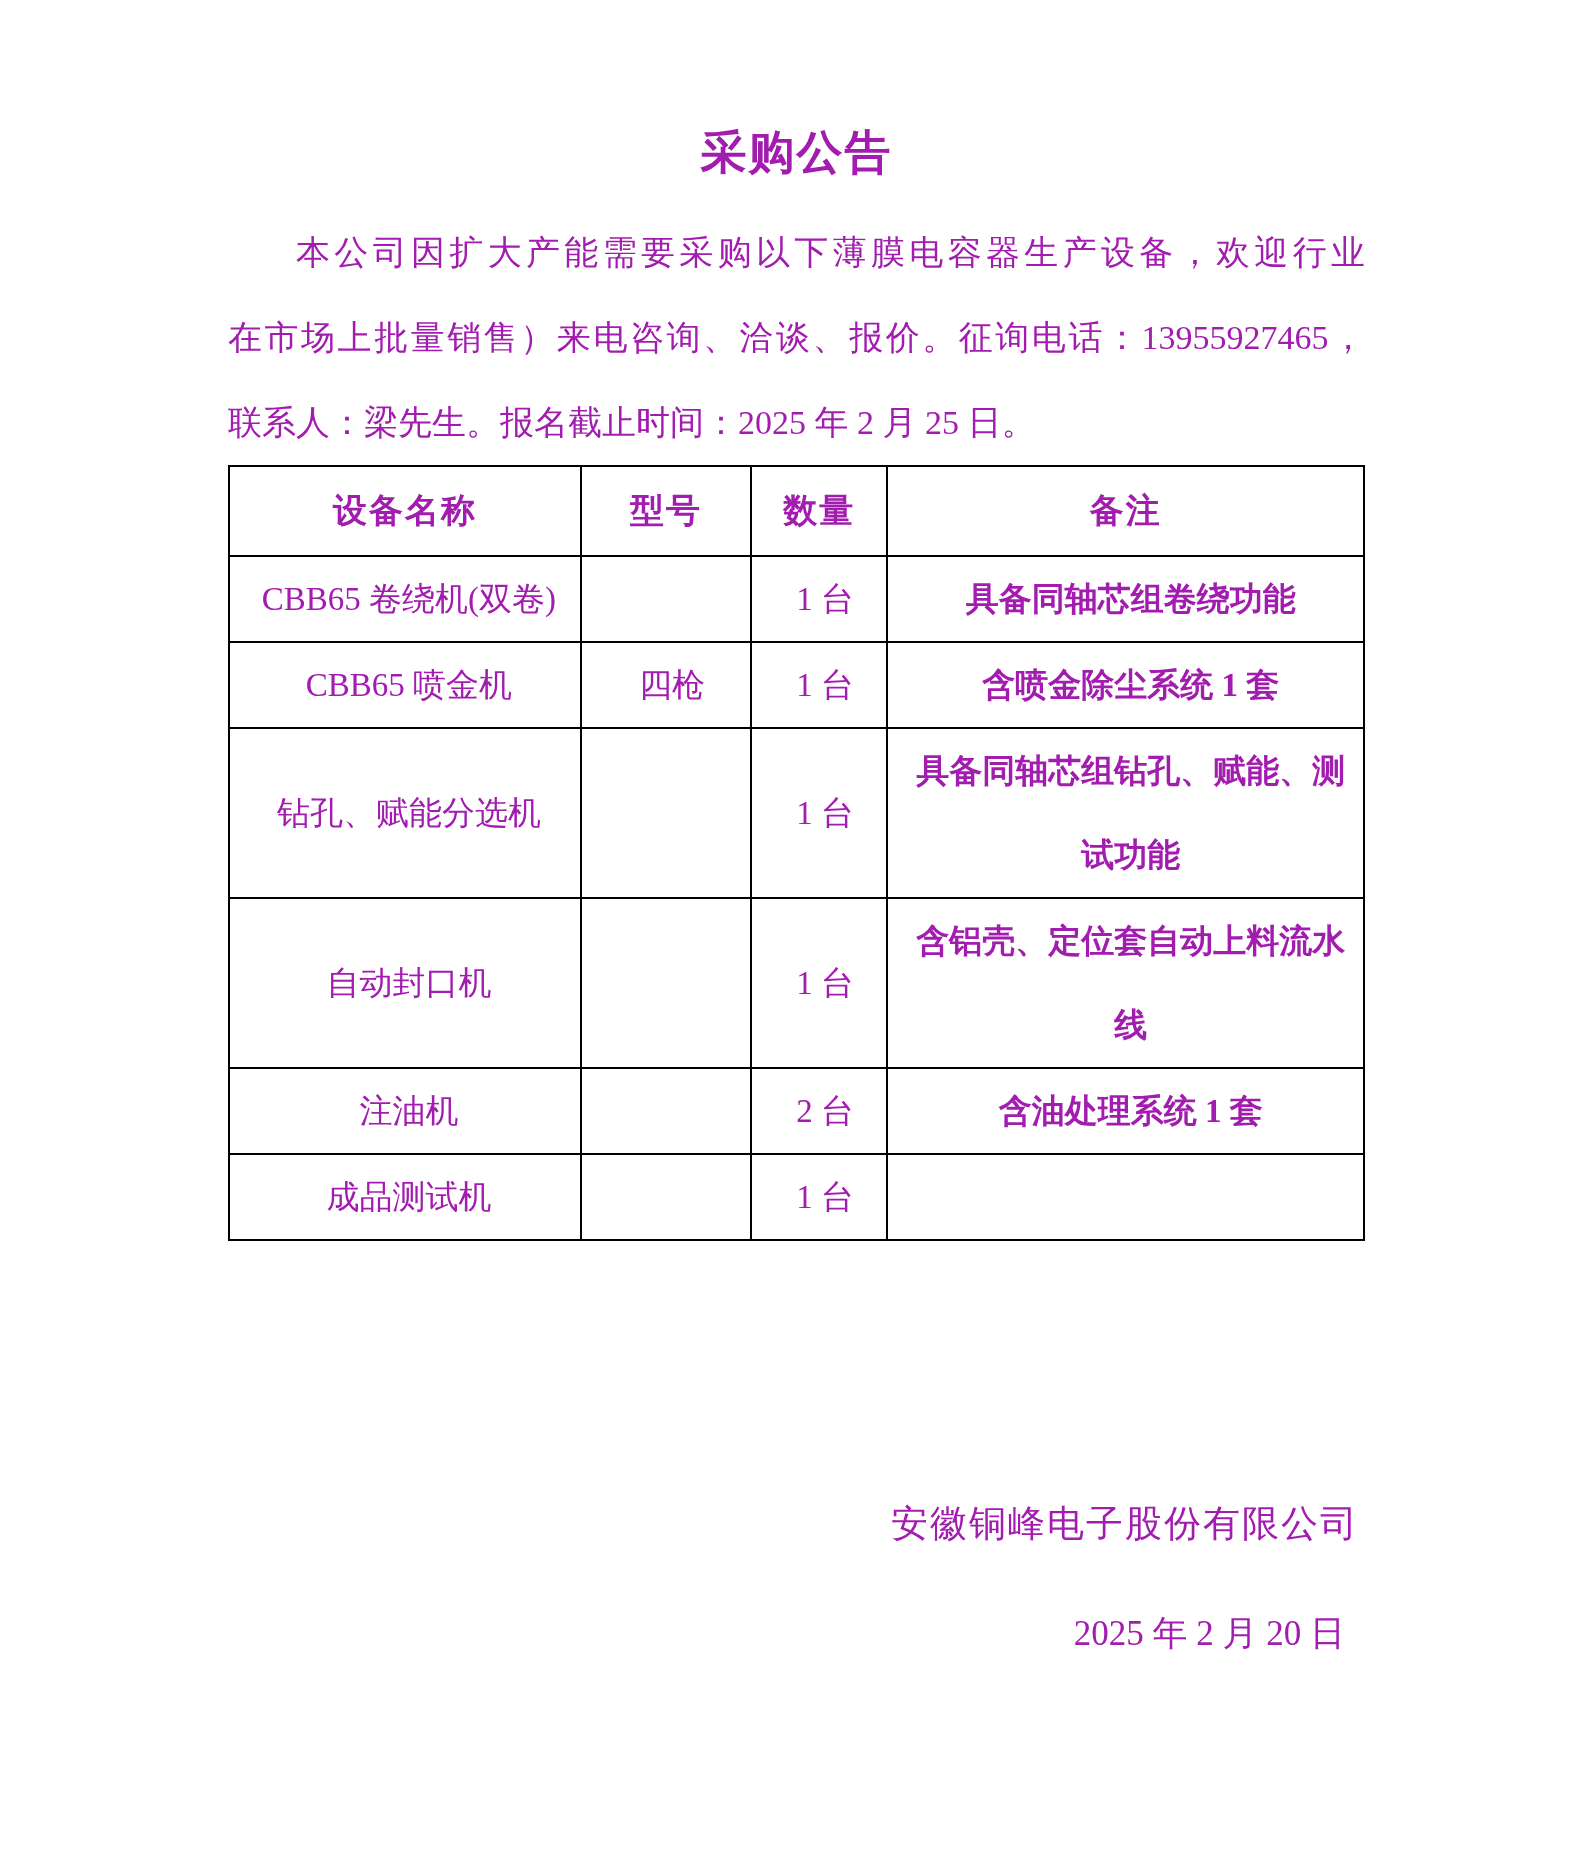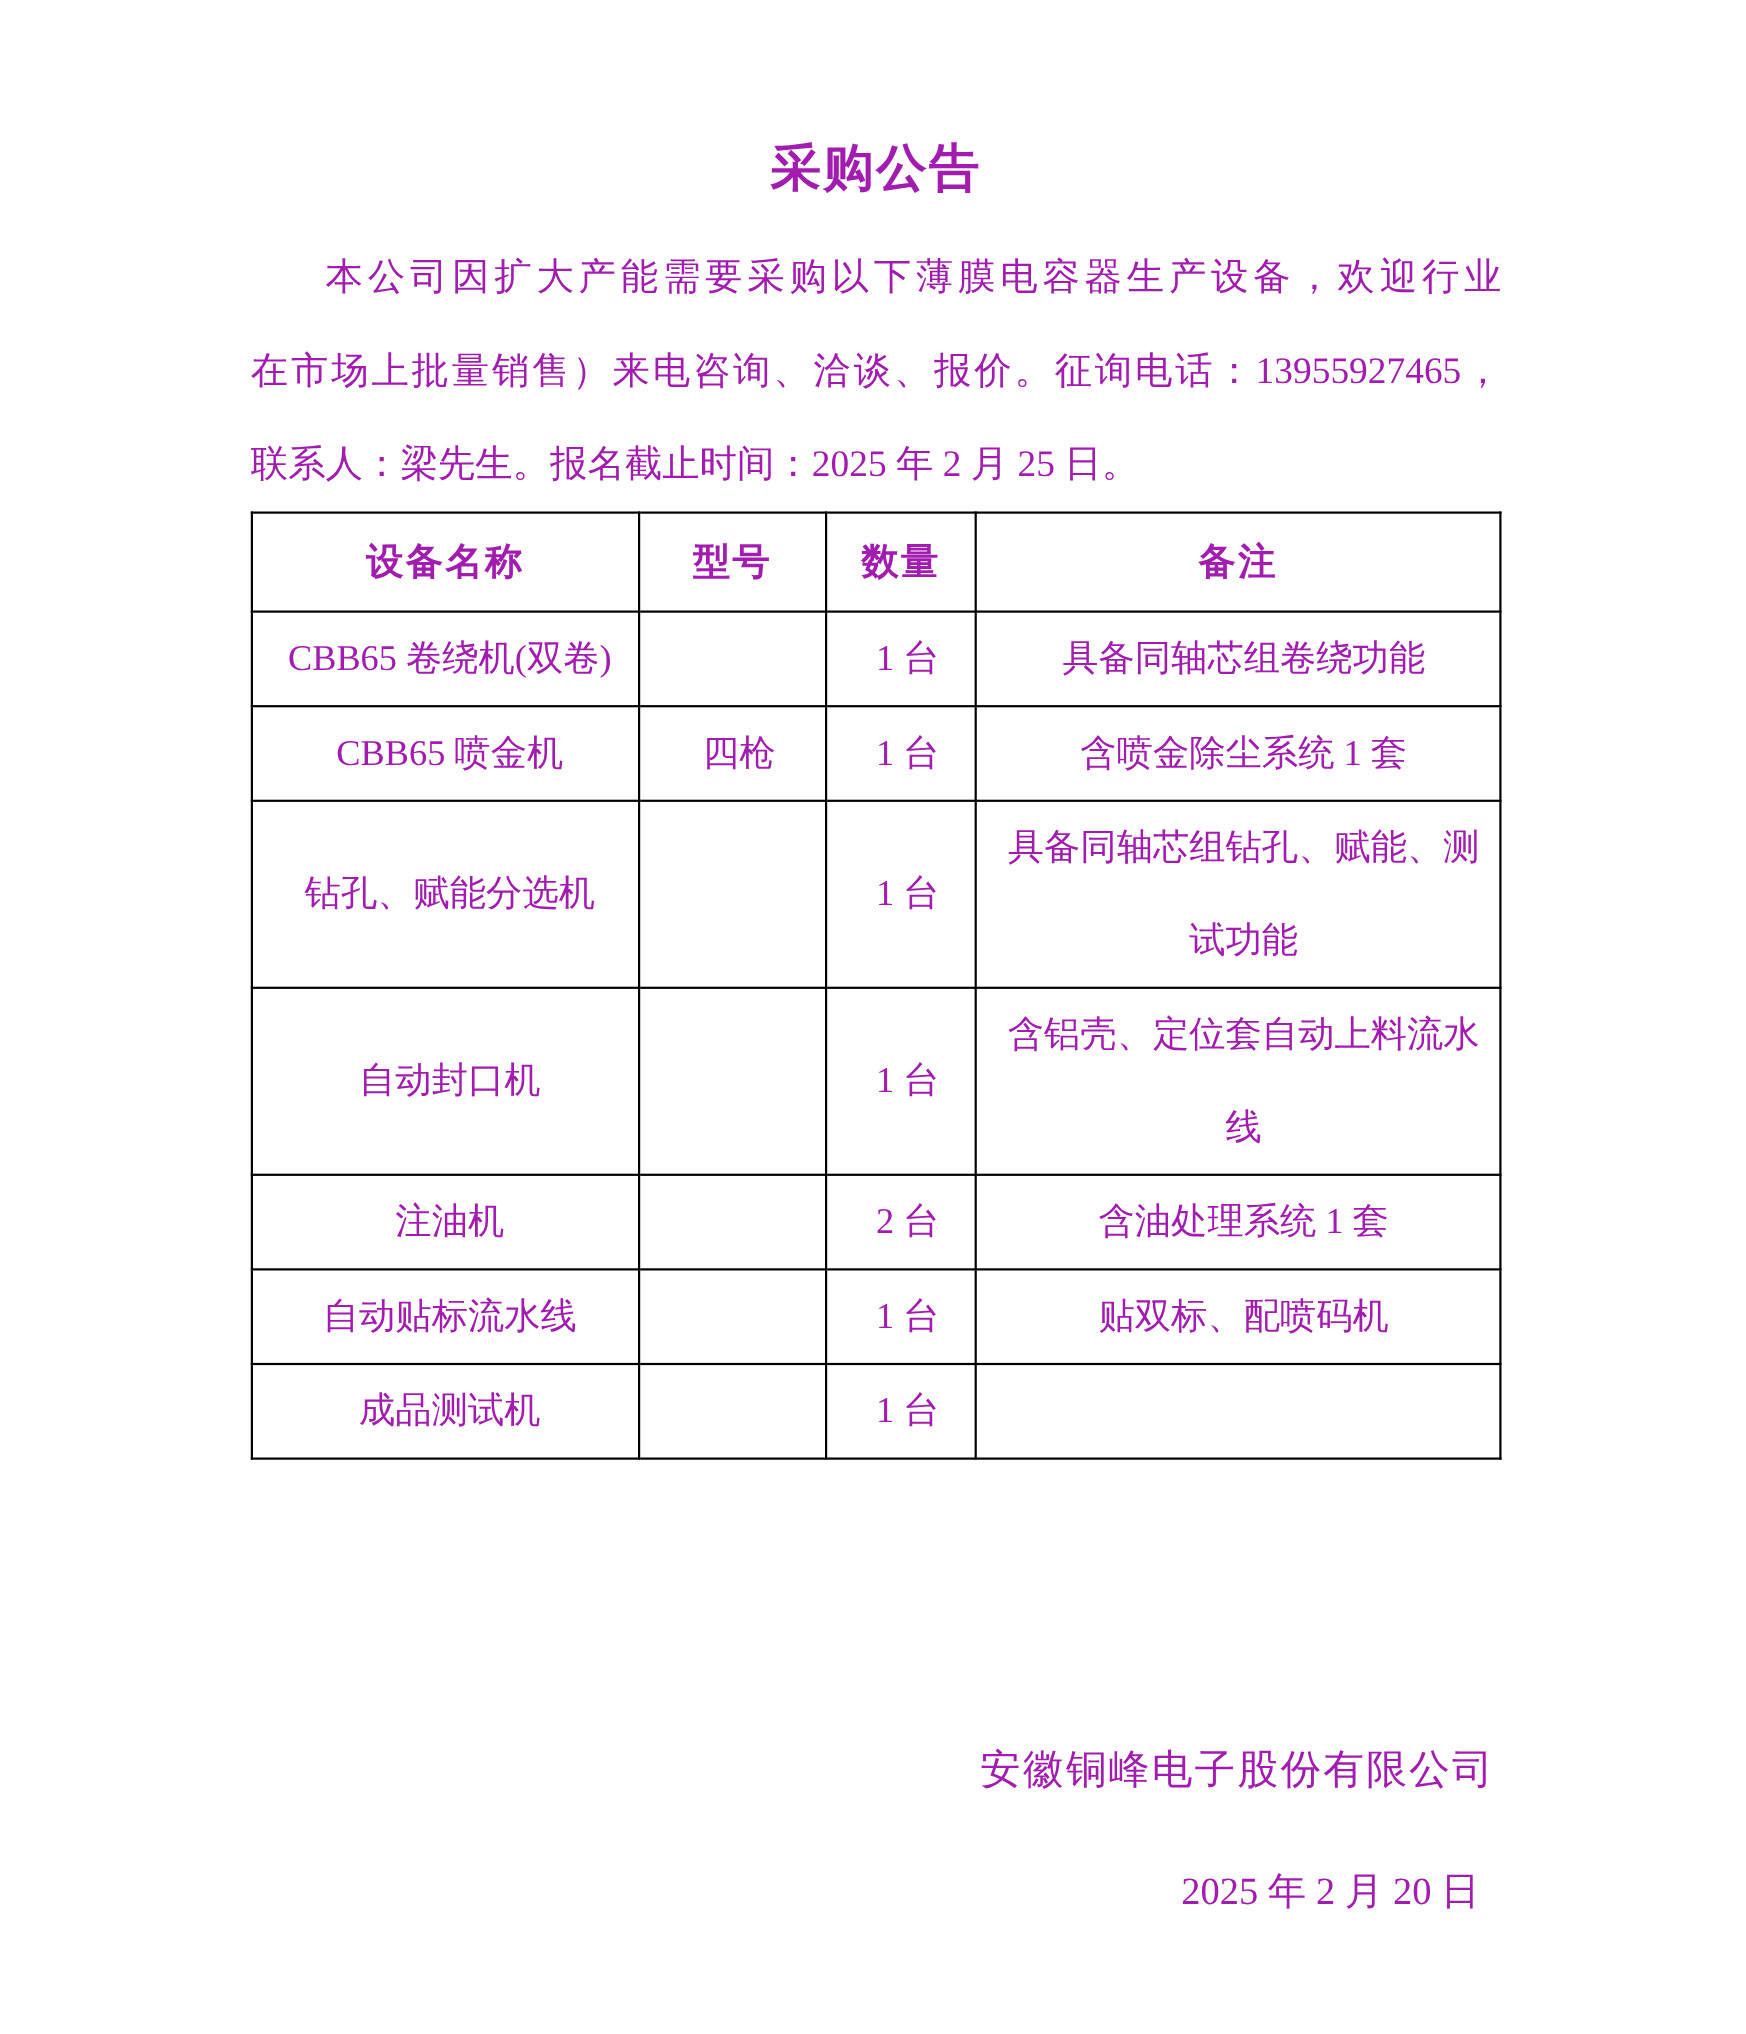--- a/index.html
+++ b/index.html
@@ -78,20 +78,21 @@
     height: 86px;
   }
   .equip-table td.c-model,
   .equip-table td.c-qty {
     padding-left: 20px;
     margin-top: 21px;
   }
   .equip-table td.c-remark {
     padding-left: 22px;
     padding-right: 12px;
+    font-weight: bold;
   }
   .signature {
     margin-top: 252px;
     text-align: right;
     font-size: 37px;
     line-height: 62px;
     padding-right: 6px;
     letter-spacing: 2px;
   }
   .doc-date {
@@ -155,26 +156,20 @@
         <td class="c-qty">1 台</td>
         <td class="c-remark">含铝壳、定位套自动上料流水线</td>
       </tr>
       <tr>
         <td class="c-name">注油机</td>
         <td class="c-model"></td>
         <td class="c-qty">2 台</td>
         <td class="c-remark">含油处理系统 1 套</td>
       </tr>
       <tr>
-        <td class="c-name">自动贴标流水线</td>
-        <td class="c-model"></td>
-        <td class="c-qty">1 台</td>
-        <td class="c-remark">贴双标、配喷码机</td>
-      </tr>
-      <tr>
         <td class="c-name">成品测试机</td>
         <td class="c-model"></td>
         <td class="c-qty">1 台</td>
         <td class="c-remark"></td>
       </tr>
     </tbody>
   </table>
 
   <div class="signature">安徽铜峰电子股份有限公司</div>
   <div class="doc-date">2025 年 2 月 20 日</div>

